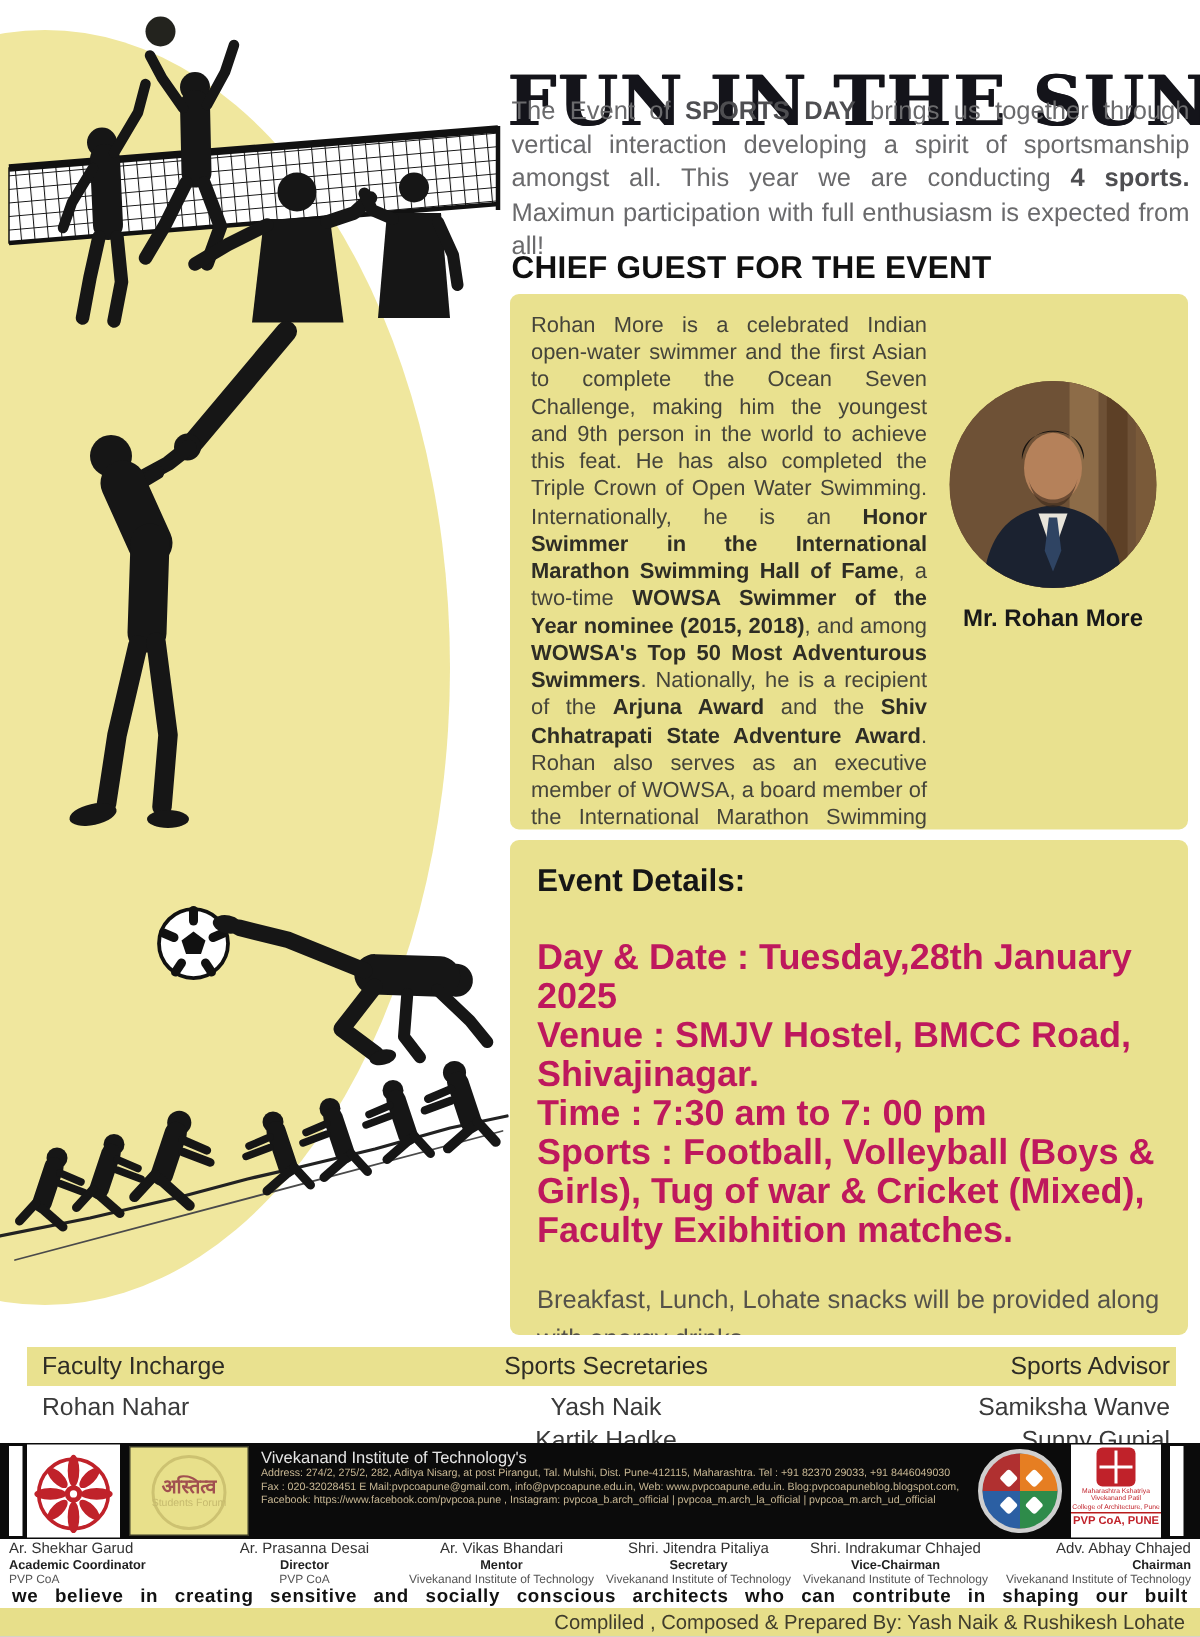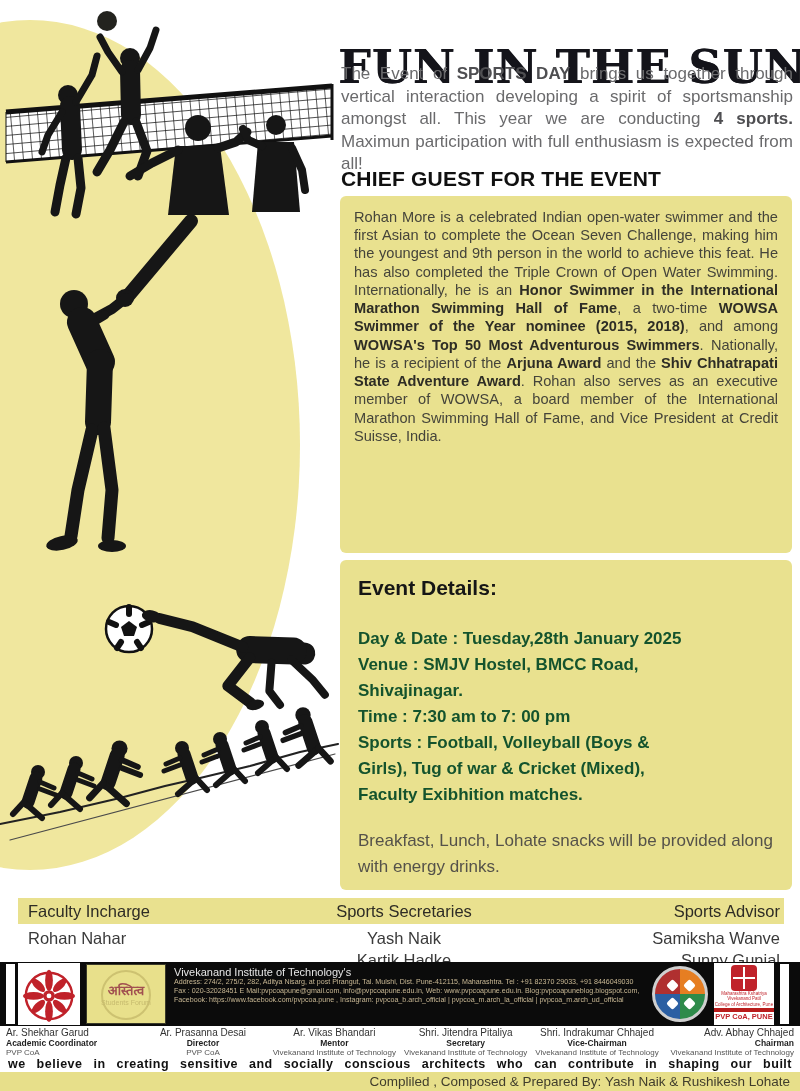--- a/index.html
+++ b/index.html
@@ -23,21 +23,21 @@
   #guest-card { top:196px; height:357px; padding:12px 14px; display:flex; gap:8px; overflow:hidden; }
   .bio { flex:1; font-size:14.6px; line-height:1.25; color:#45443a; text-align:justify; }
   .bio .b { font-weight:bold; color:#2e2d25; }
   .photo-col { width:152px; flex:0 0 152px; padding-top:46px; text-align:center; }
   .photo { width:138px; height:138px; border-radius:50%; overflow:hidden; margin:0 auto; background:#6e5136; }
   .photo svg { display:block; width:100%; height:100%; }
   .photo-caption { margin-top:12px; font-weight:bold; font-size:16px; color:#191919; }
 
   #event-card { top:560px; height:330px; padding:16px 18px; overflow:hidden; }
   .ed-heading { font-size:21px; font-weight:bold; color:#161616; margin-bottom:26px; }
-  .ed-line { font-size:17px; font-weight:bold; color:#14532d; line-height:26px; }
+  .ed-line { font-size:24px; font-weight:bold; color:#be185d; line-height:26px; }
   .ed-note { margin-top:20px; font-size:17px; color:#55524a; line-height:1.5; text-align:left; }
 
   
   .committees-bar { position:absolute; left:18px; top:898px; width:766px; height:26px;
     background:#e9e18f; display:flex; align-items:center; font-size:16.5px; color:#2e2c25; }
   .committees-bar .col, .committee-names .col { flex:1; }
   .committee-names { position:absolute; left:18px; top:927px; width:766px; display:flex;
     font-size:16.5px; color:#3a3a3a; }
   .col.l { text-align:left; padding-left:10px; }
   .col.c { text-align:center; }
@@ -64,21 +64,21 @@
     background:conic-gradient(#e67e22 0 90deg, #2e8b4a 90deg 180deg, #2b5fa3 180deg 270deg, #b03030 270deg 360deg); }
   #society-logo i { position:absolute; width:9px; height:9px; background:#fff; border-radius:2px; transform:rotate(45deg); }
   #society-logo i:nth-child(1){ left:13px; top:12px; } #society-logo i:nth-child(2){ left:30px; top:12px; }
   #society-logo i:nth-child(3){ left:13px; top:30px; } #society-logo i:nth-child(4){ left:30px; top:30px; }
   #pvp-panel { left:714px; width:60px; height:62px; text-align:center; padding-top:2px; }
   .pvp-icon { width:26px; height:26px; margin:0 auto; background:#c0222a; border-radius:4px; position:relative; }
   .pvp-icon::before, .pvp-icon::after { content:""; position:absolute; background:#fff; }
   .pvp-icon::before { left:12px; top:2px; width:2px; height:22px; }
   .pvp-icon::after { left:2px; top:12px; width:22px; height:2px; }
   .pvp-lines { font-size:4.5px; color:#c0222a; line-height:1.2; }
-  .pvp-label { border-top:4px solid #b91c1c; margin-top:1px; font-size:7.5px; font-weight:bold; color:#c0222a; }
+  .pvp-label { border-top:1px solid #b91c1c; margin-top:1px; font-size:7.5px; font-weight:bold; color:#c0222a; }
 
   
   .officials-row { position:absolute; left:0; top:1027px; width:800px; display:flex; }
   .official { flex:1; text-align:center; }
   .official:first-child { text-align:left; padding-left:6px; }
   .official:last-child { text-align:right; padding-right:6px; }
   .p-name { font-size:10px; color:#333; }
   .p-role { font-size:8.5px; font-weight:bold; color:#1f1f1f; }
   .p-org { font-size:8px; color:#555; }
 
@@ -251,20 +251,37 @@
   </svg>
 
   <h1 class="poster-title">FUN IN THE SUN</h1>
 
   <p class="intro"><span>The Event of </span><span class="b">SPORTS DAY</span><span> brings us together through vertical interaction developing a spirit of sportsmanship amongst all. This year we are conducting </span><span class="b">4 sports.</span><span> Maximun participation with full enthusiasm is expected from all!</span></p>
 
   <h2 class="chief-heading">CHIEF GUEST FOR THE EVENT</h2>
 
   <div class="card" id="guest-card">
     <div class="bio"><span>Rohan More is a celebrated Indian open-water swimmer and the first Asian to complete the Ocean Seven Challenge, making him the youngest and 9th person in the world to achieve this feat. He has also completed the Triple Crown of Open Water Swimming. Internationally, he is an </span><span class="b">Honor Swimmer in the International Marathon Swimming Hall of Fame</span><span>, a two-time </span><span class="b">WOWSA Swimmer of the Year nominee (2015, 2018)</span><span>, and among </span><span class="b">WOWSA's Top 50 Most Adventurous Swimmers</span><span>. Nationally, he is a recipient of the </span><span class="b">Arjuna Award</span><span> and the </span><span class="b">Shiv Chhatrapati State Adventure Award</span><span>. Rohan also serves as an executive member of WOWSA, a board member of the International Marathon Swimming Hall of Fame, and Vice President at Credit Suisse, India.</span></div>
+    <div class="photo-col">
+      <div class="photo">
+        <svg viewBox="0 0 100 100">
+          <rect x="0" y="0" width="100" height="100" fill="#6e5136"></rect>
+          <rect x="58" y="0" width="14" height="100" fill="#8d6c48"></rect>
+          <rect x="76" y="0" width="10" height="100" fill="#5d4026"></rect>
+          <rect x="90" y="0" width="10" height="100" fill="#7a5a39"></rect>
+          <path d="M16,100 C18,72 31,62 50,60 C69,62 82,72 84,100 Z" fill="#1b2230"></path>
+          <polygon points="43,64 57,64 50,84" fill="#e8e4da"></polygon>
+          <polygon points="48,66 52,66 54,82 50,92 46,82" fill="#2f4463"></polygon>
+          <ellipse cx="50" cy="42" rx="14" ry="17" fill="#b5815a"></ellipse>
+          <path d="M35,38 C34,20 66,20 65,38 C63,27 56,24 50,24 C44,24 37,27 35,38 Z" fill="#171310"></path>
+          <path d="M38,46 C40,61 60,61 62,46 C59,66 41,66 38,46 Z" fill="#3a281a" opacity="0.6"></path>
+        </svg>
+      </div>
+      <div class="photo-caption">Mr. Rohan More</div>
+    </div>
   </div>
 
   <div class="card" id="event-card">
     <div class="ed-heading">Event Details:</div>
     <div>
         <div class="ed-line">Day &amp; Date : Tuesday,28th January 2025</div>
         <div class="ed-line">Venue : SMJV Hostel, BMCC Road,</div>
         <div class="ed-line">Shivajinagar.</div>
         <div class="ed-line">Time : 7:30 am to 7: 00 pm</div>
         <div class="ed-line">Sports : Football, Volleyball (Boys &amp;</div>

